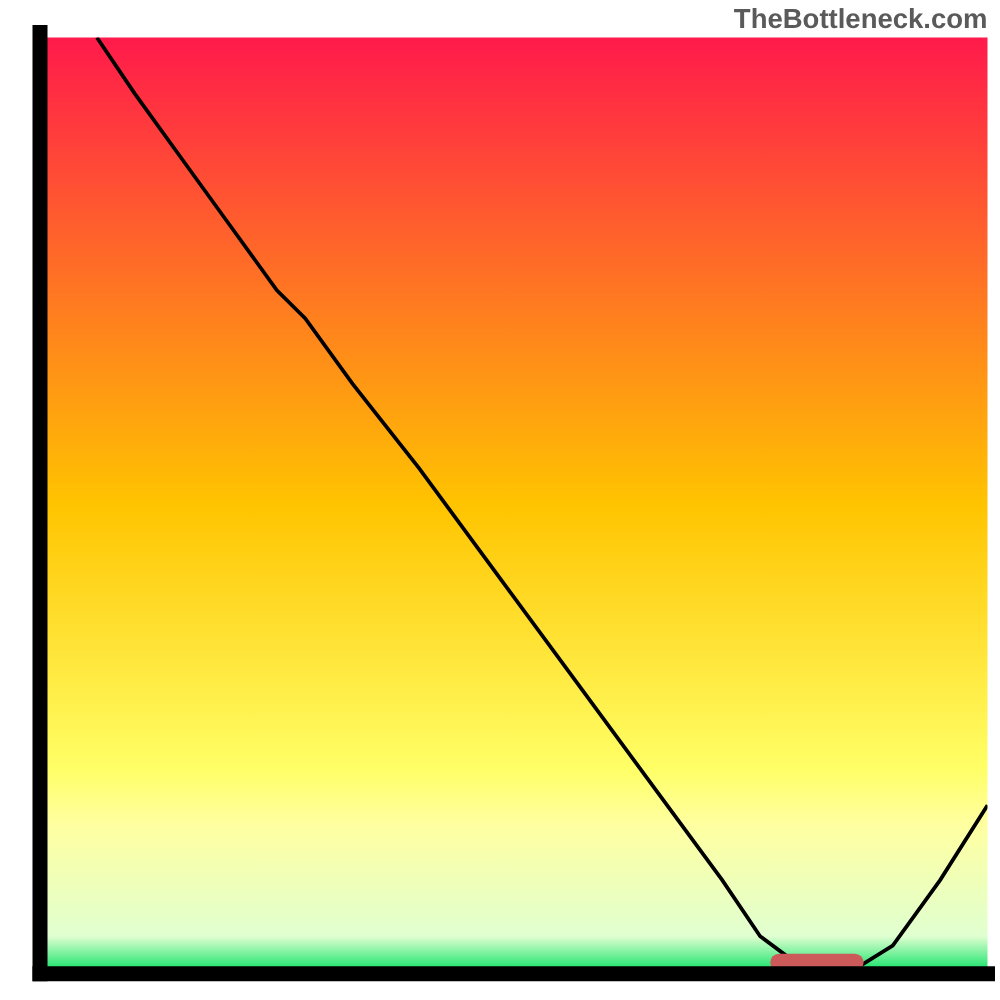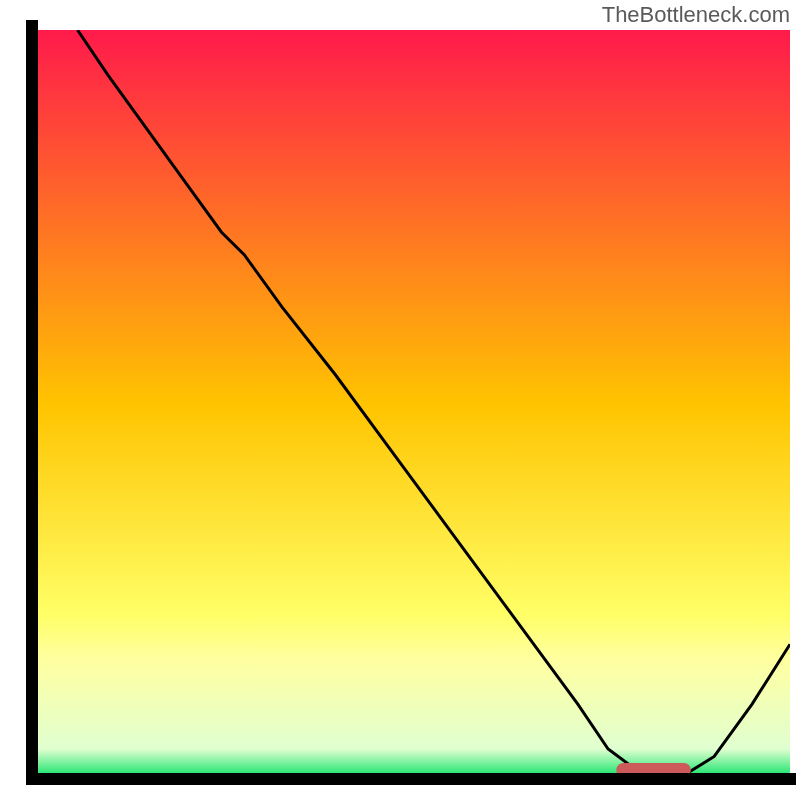--- a/index.html
+++ b/index.html
@@ -14,21 +14,21 @@
   .chart-container {
     position: relative;
     width: 800px;
     height: 800px;
   }
   .watermark {
     position: absolute;
     top: 2px;
     right: 10px;
     font-size: 22px;
-    font-weight: 400;
+    font-weight: 700;
     color: #5a5a5a;
     z-index: 10;
   }
   svg.plot {
     position: absolute;
     left: 0;
     top: 0;
   }
 </style>
 </head>

